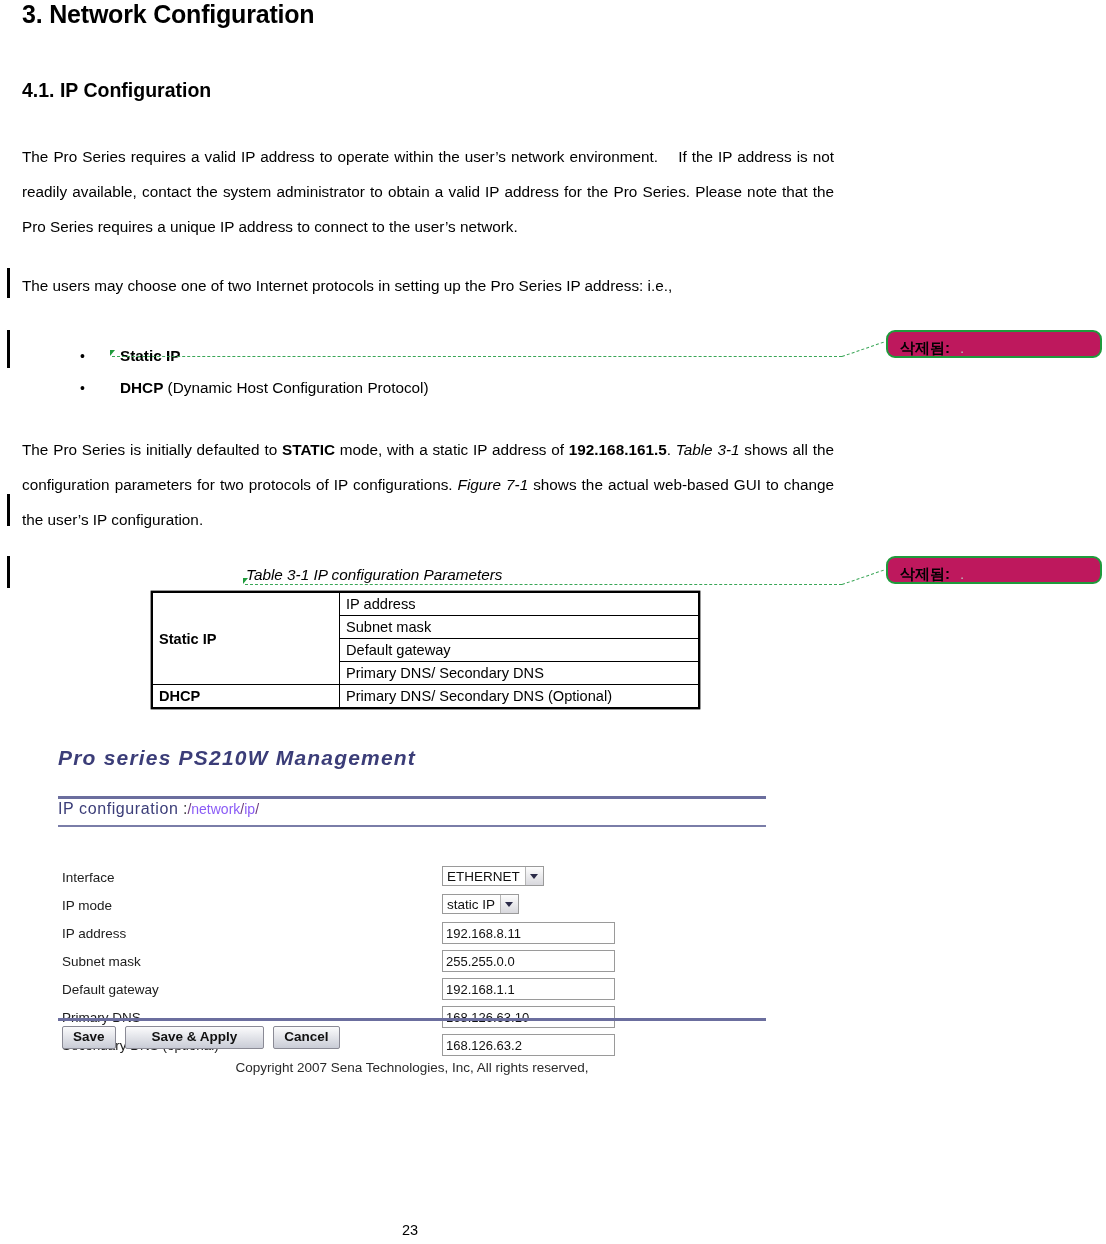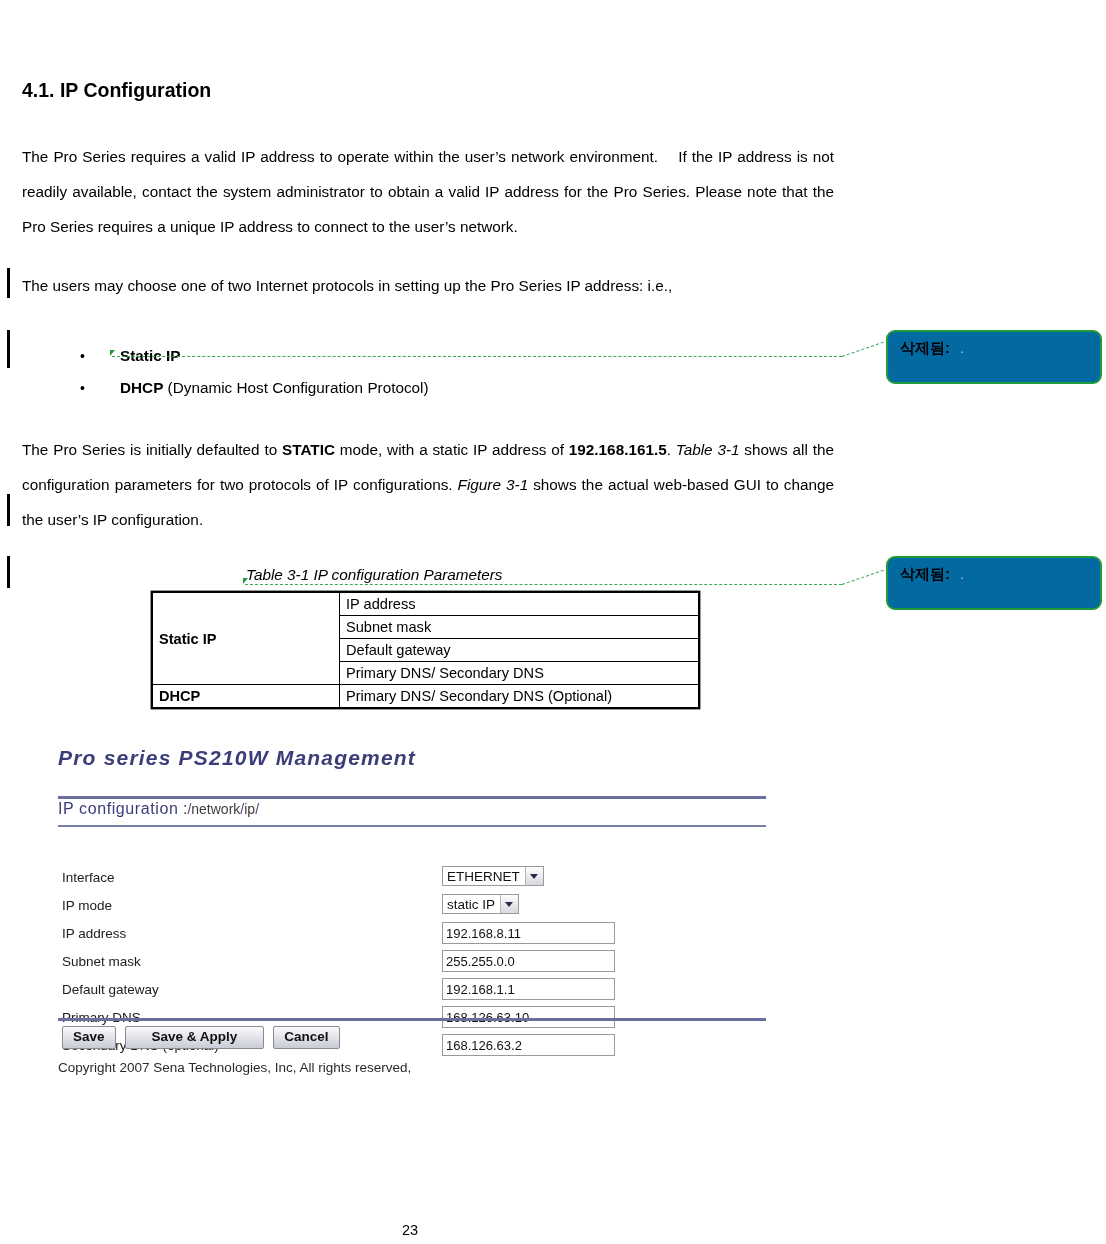--- a/index.html
+++ b/index.html
@@ -78,24 +78,24 @@
     position: absolute;
     left: 7px;
     width: 3px;
     background: #000000;
   }
 
   
   .balloon {
     position: absolute;
     width: 216px;
-    height: 54px;
+    height: 28px;
     border: 2px solid #1f9b3c;
     border-radius: 9px;
-    background: #0369a1;
+    background: #be185d;
     box-sizing: border-box;
     font-size: 15px;
     font-weight: bold;
     color: #000000;
     padding: 7px 0 0 12px;
   }
   .balloon .ghost {
     display: inline-block;
     color: #bdbdbd;
     font-weight: normal;
@@ -175,21 +175,21 @@
   .rule-bot { top: 280px; }
 
   .gui-path {
     position: absolute;
     left: 18px; top: 62px;
     font-size: 16px;
     white-space: nowrap;
   }
   .gui-path .mainlbl { color: #3b3d78; letter-spacing: .6px; }
   .gui-path .colon { color: #444; }
-  .gui-path .seg { color: #404040; font-size: 14px; }
+  .gui-path .seg { color: #8b5cf6; font-size: 14px; }
   .gui-path .sl { color: #6a3b7a; font-size: 14px; }
 
   .form-row {
     position: absolute;
     left: 18px;
     width: 708px;
     height: 27px;
     margin-top: 32px;
   }
   .form-row .lbl {
@@ -260,21 +260,21 @@
     margin-right: 9px;
     line-height: 16px;
     font-weight: bold;
   }
   .btn.wide { padding-left: 26px; padding-right: 26px; }
 
   .copyright {
     position: absolute;
     left: 0; top: 322px;
     width: 708px;
-    text-align: left;
+    text-align: center;
     font-size: 13.5px;
     color: #2a2a2a;
     margin-left: 18px;
   }
 
   .fig-caption {
     position: absolute;
     left: 0; top: 1092px;
     width: 844px;
     text-align: center;
@@ -288,20 +288,21 @@
     width: 820px;
     text-align: center;
     font-size: 14.5px;
   }
 </style>
 </head>
 <body>
 
 <div class="page">
 
+  <div class="h1">3. Network Configuration</div>
   <div class="h2">4.1. IP Configuration</div>
 
   <div class="para p2">The users may choose one of two Internet protocols in setting up the Pro Series IP address: i.e.,</div>
 
   <div class="para j p1">
     <span>The Pro Series requires a valid IP address to operate within the user’s network environment.</span>
     &nbsp;&nbsp;
     <span>If the IP address is not readily available, contact the system administrator to obtain a valid IP address for the Pro Series. Please note that the Pro Series requires a unique IP address to connect to the user’s network.</span>
   </div>
 
@@ -310,21 +311,21 @@
       <span class="dot">•</span>
       <b>Static IP</b><span></span>
     </div>
     <div class="bullet">
       <span class="dot">•</span>
       <b>DHCP</b><span> (Dynamic Host Configuration Protocol)</span>
     </div>
   </div>
 
   <div class="para j p3">
-    <span>The Pro Series is initially defaulted to </span><b>STATIC</b><span> mode, with a static IP address of </span><b>192.168.161.5</b><span>. </span><i>Table 3-1</i><span> shows all the configuration parameters for two protocols of IP configurations. </span><i>Figure 3-1</i><span> shows the actual web-based GUI to change the user’s IP configuration.</span>
+    <span>The Pro Series is initially defaulted to </span><b>STATIC</b><span> mode, with a static IP address of </span><b>192.168.161.5</b><span>. </span><i>Table 3-1</i><span> shows all the configuration parameters for two protocols of IP configurations. </span><i>Figure 7-1</i><span> shows the actual web-based GUI to change the user’s IP configuration.</span>
   </div>
 
   <div class="changebar" style="top:268px;  height:30px;"></div>
   <div class="changebar" style="top:330px;  height:38px;"></div>
   <div class="changebar" style="top:494px;  height:32px;"></div>
   <div class="changebar" style="top:556px;  height:32px;"></div>
 
   <div class="anchor" style="left:110px; top:350px;"></div>
   <div class="leader" style="left:112px; top:356px; width:730px;"></div>
   <div class="leader-diag" style="left:842px; top:356px; width:44px; transform:rotate(-19deg);"></div>

